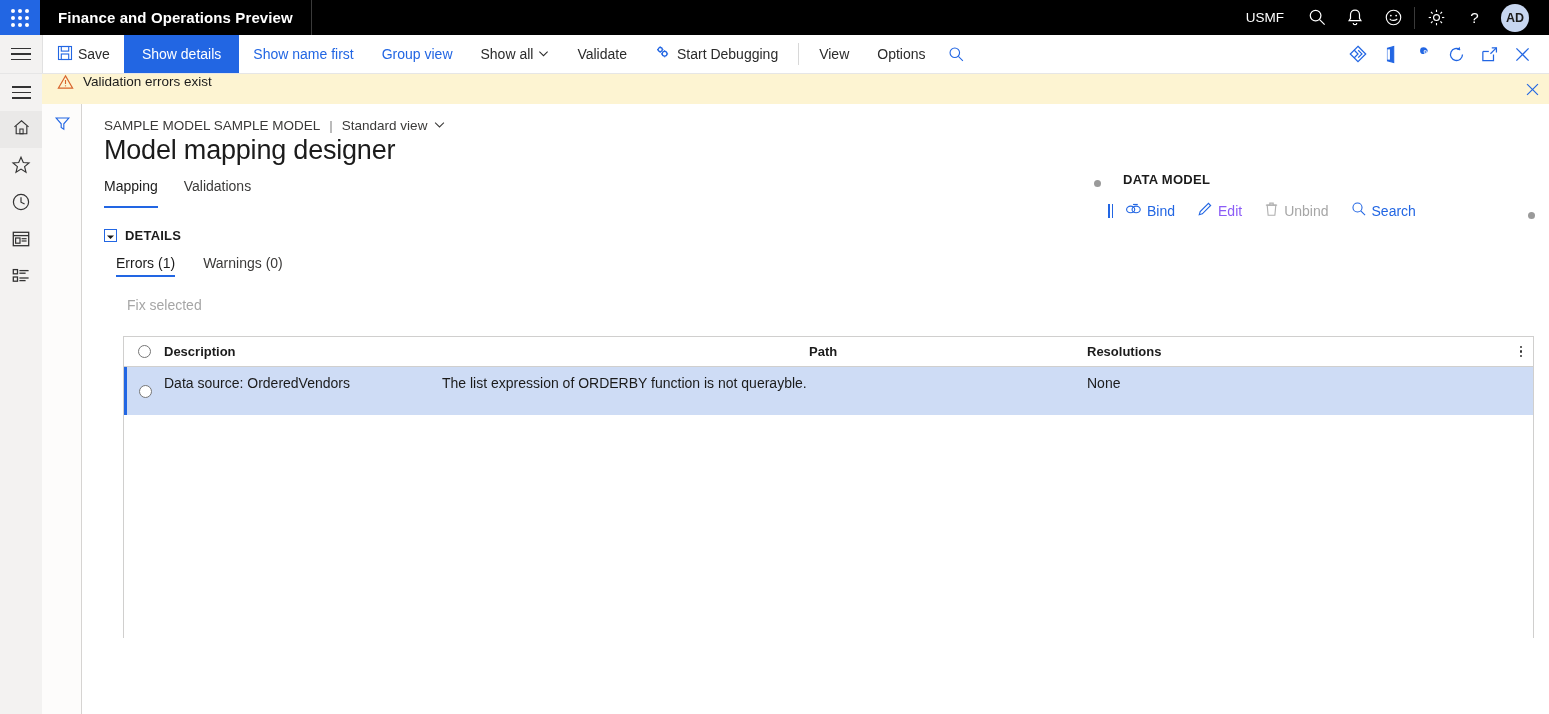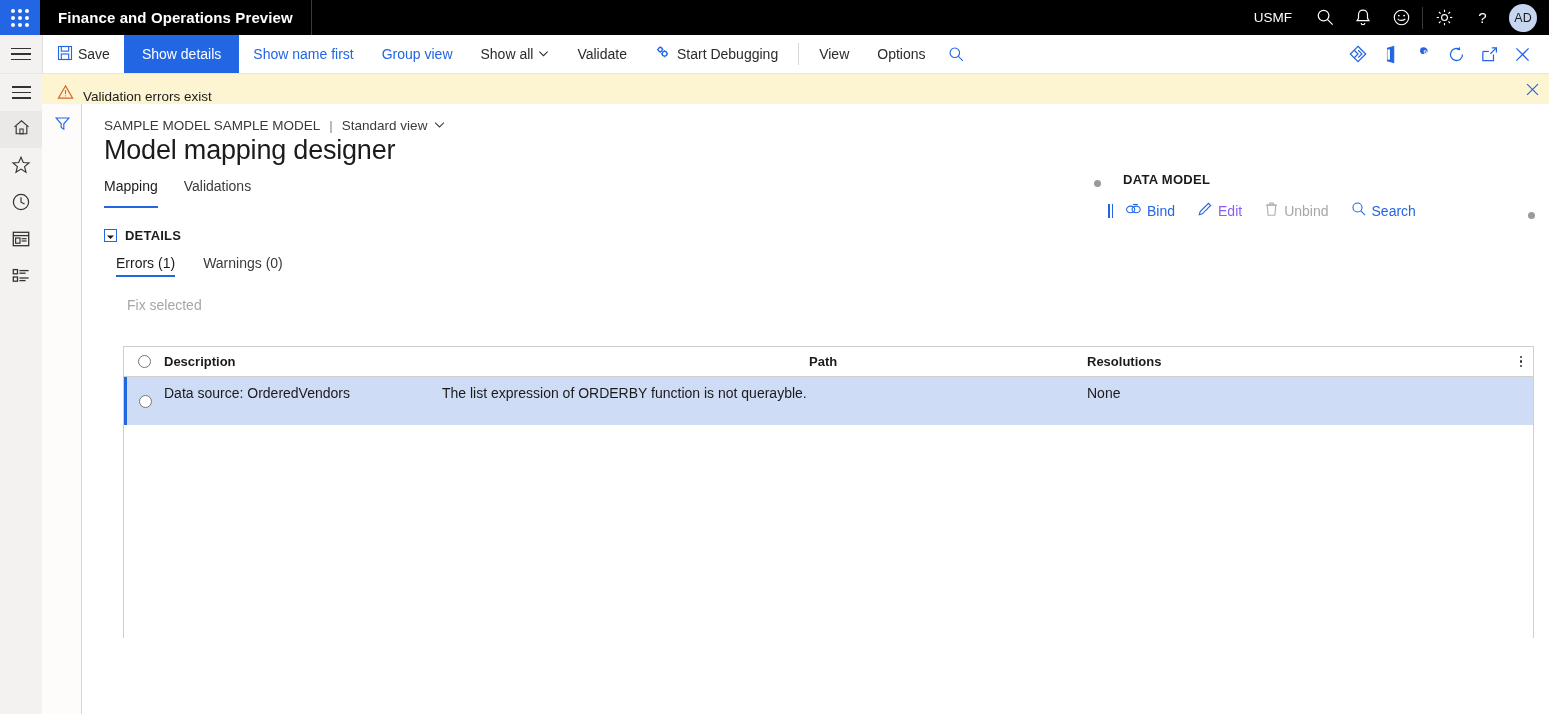--- a/index.html
+++ b/index.html
@@ -54,23 +54,23 @@
   .hdr-icon {
     width: 38px; height: 35px;
     display: flex; align-items: center; justify-content: center;
     cursor: pointer;
   }
   .hdr-icon svg { display:block; }
   #header-divider-right { width:1px; height:22px; background:#3a3a3a; margin:0 2px; }
   #avatar {
     width: 28px; height: 28px; border-radius: 50%;
     background: #C7D6F0; color: #1b1b1b;
-    font-size: 12.5px; font-weight: 400;
+    font-size: 12.5px; font-weight: 700;
     display: flex; align-items: center; justify-content: center;
-    margin-left: 8px; margin-right: 4px; cursor: pointer;
+    margin-left: 8px; margin-right: 12px; cursor: pointer;
   }
 
   
   #action-bar {
     position: absolute; top: 35px; left: 0;
     width: 1549px; height: 39px;
     background: #ffffff;
     border-bottom: 1px solid #e6e6e6;
     display: flex; align-items: stretch;
   }
@@ -93,21 +93,21 @@
   .act-btn.active { background: #2266E3; color:#ffffff; font-weight:400; padding:0 18px; }
   .act-sep { width:1px; height:22px; background:#d8d8d8; align-self:center; margin:0 6px; }
   #action-right { margin-left:auto; display:flex; align-items:center; padding-right:10px; }
   .act-icon { width:33px; height:39px; display:flex; align-items:center; justify-content:center; cursor:pointer; position:relative; }
 
   
   #message-bar {
     position:absolute; top:74px; left:42px;
     width: 1507px; height: 30px;
     background: #FDF4D2;
-    display:flex; align-items:flex-end;
+    display:flex; align-items:flex-start;
   }
   #message-text { font-size:13.5px; color:#1b1b1b; margin-left:9px; }
   #message-close { margin-left:auto; width:34px; height:30px; display:flex; align-items:center; justify-content:center; cursor:pointer; }
 
   
   #nav-rail {
     position:absolute; top:74px; left:0;
     width:42px; height:640px;
     background:#f3f2f1;
     display:flex; flex-direction:column; align-items:center;
@@ -162,21 +162,21 @@
 
   #sub-tabs { margin: 12px 0 0 33px; display:flex; gap:28px;text-align:right; }
   .sub-tab { font-size:14px; color:#3b3a39; padding-bottom:6px; cursor:pointer; position:relative; }
   .sub-tab.sel { color:#1b1b1b; }
   .sub-tab.sel::after { content:""; position:absolute; left:0; right:0; bottom:0; height:2px; background:#2266E3; }
 
   #fix-selected { margin: 20px 0 0 44px; font-size:14px; color:#a6a6a6; cursor:default; }
 
   
   #grid {
-    position:absolute; top:242px; left:40px;
+    position:absolute; top:232px; left:40px;
     width: 1411px; height: 365px;
     background:#ffffff;
     border:1px solid #d0cfce;
     border-bottom:none;
   }
   #grid-header {
     display:flex; align-items:center;
     height:30px; border-bottom:1px solid #d0cfce; background:#ffffff;
   }
   .gh-check { width:40px; display:flex; align-items:center; justify-content:center; }

